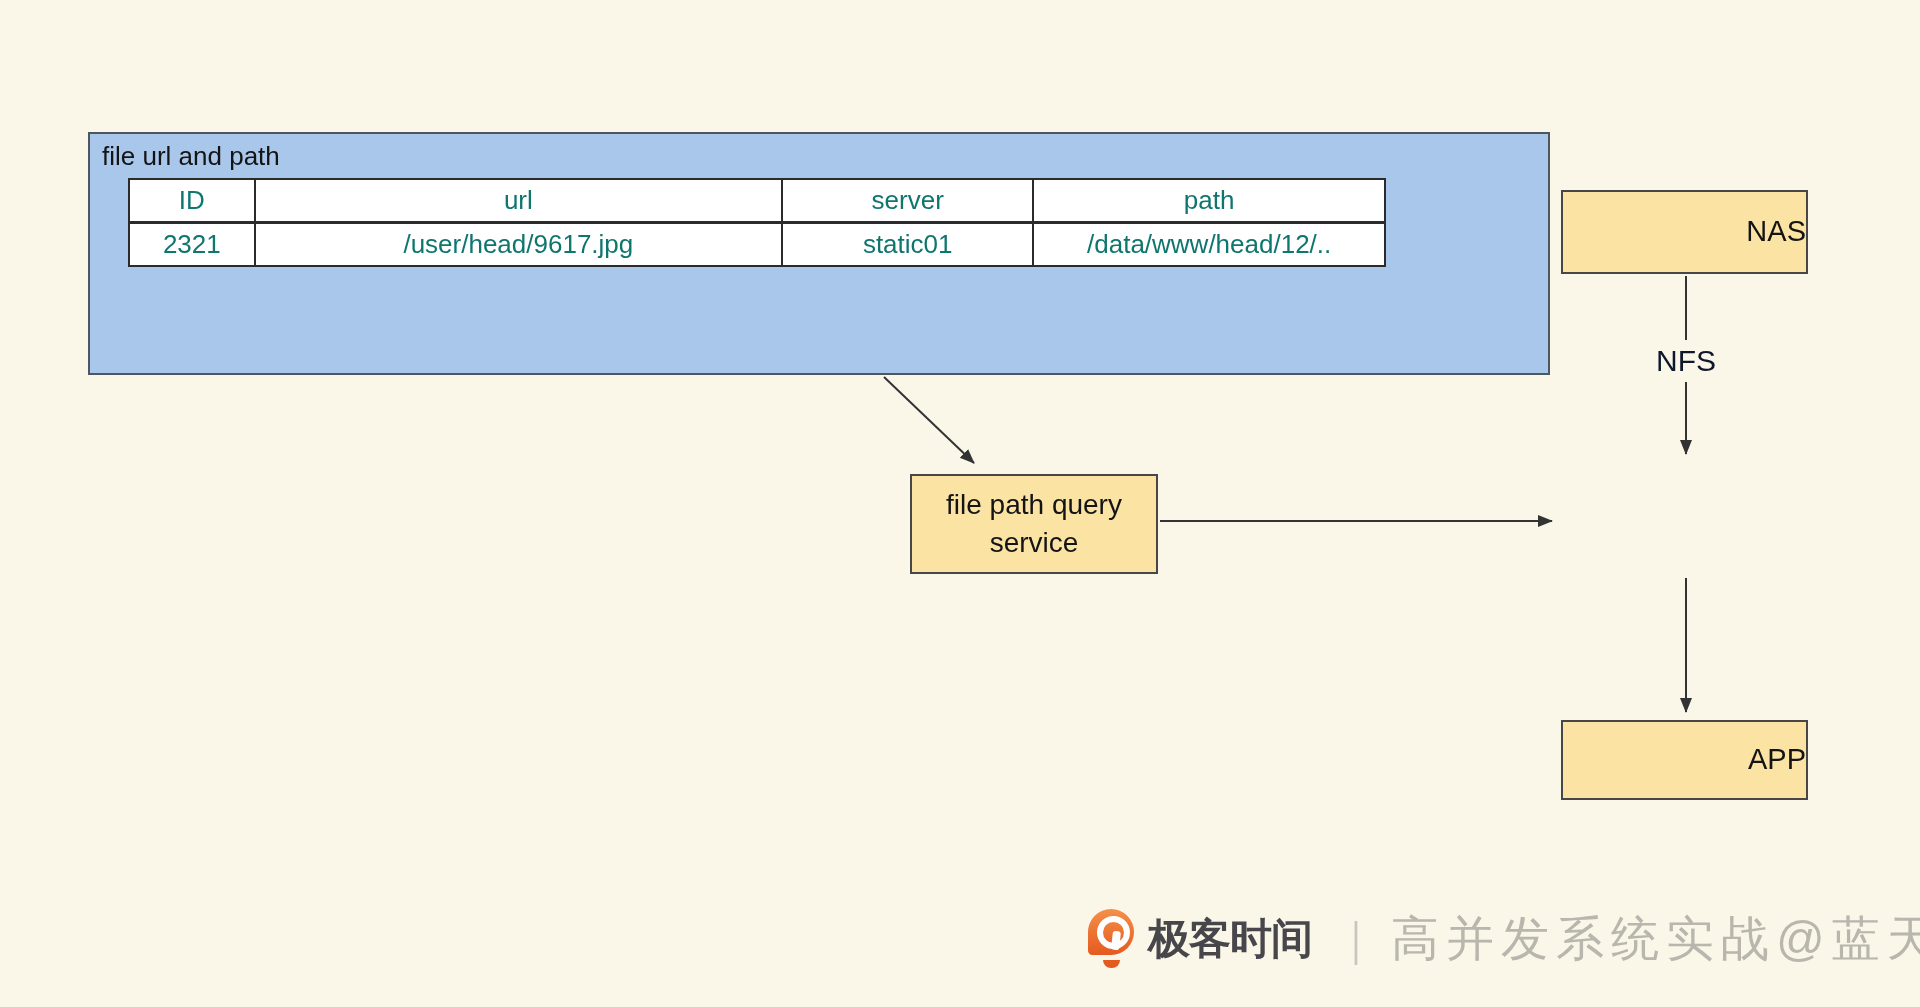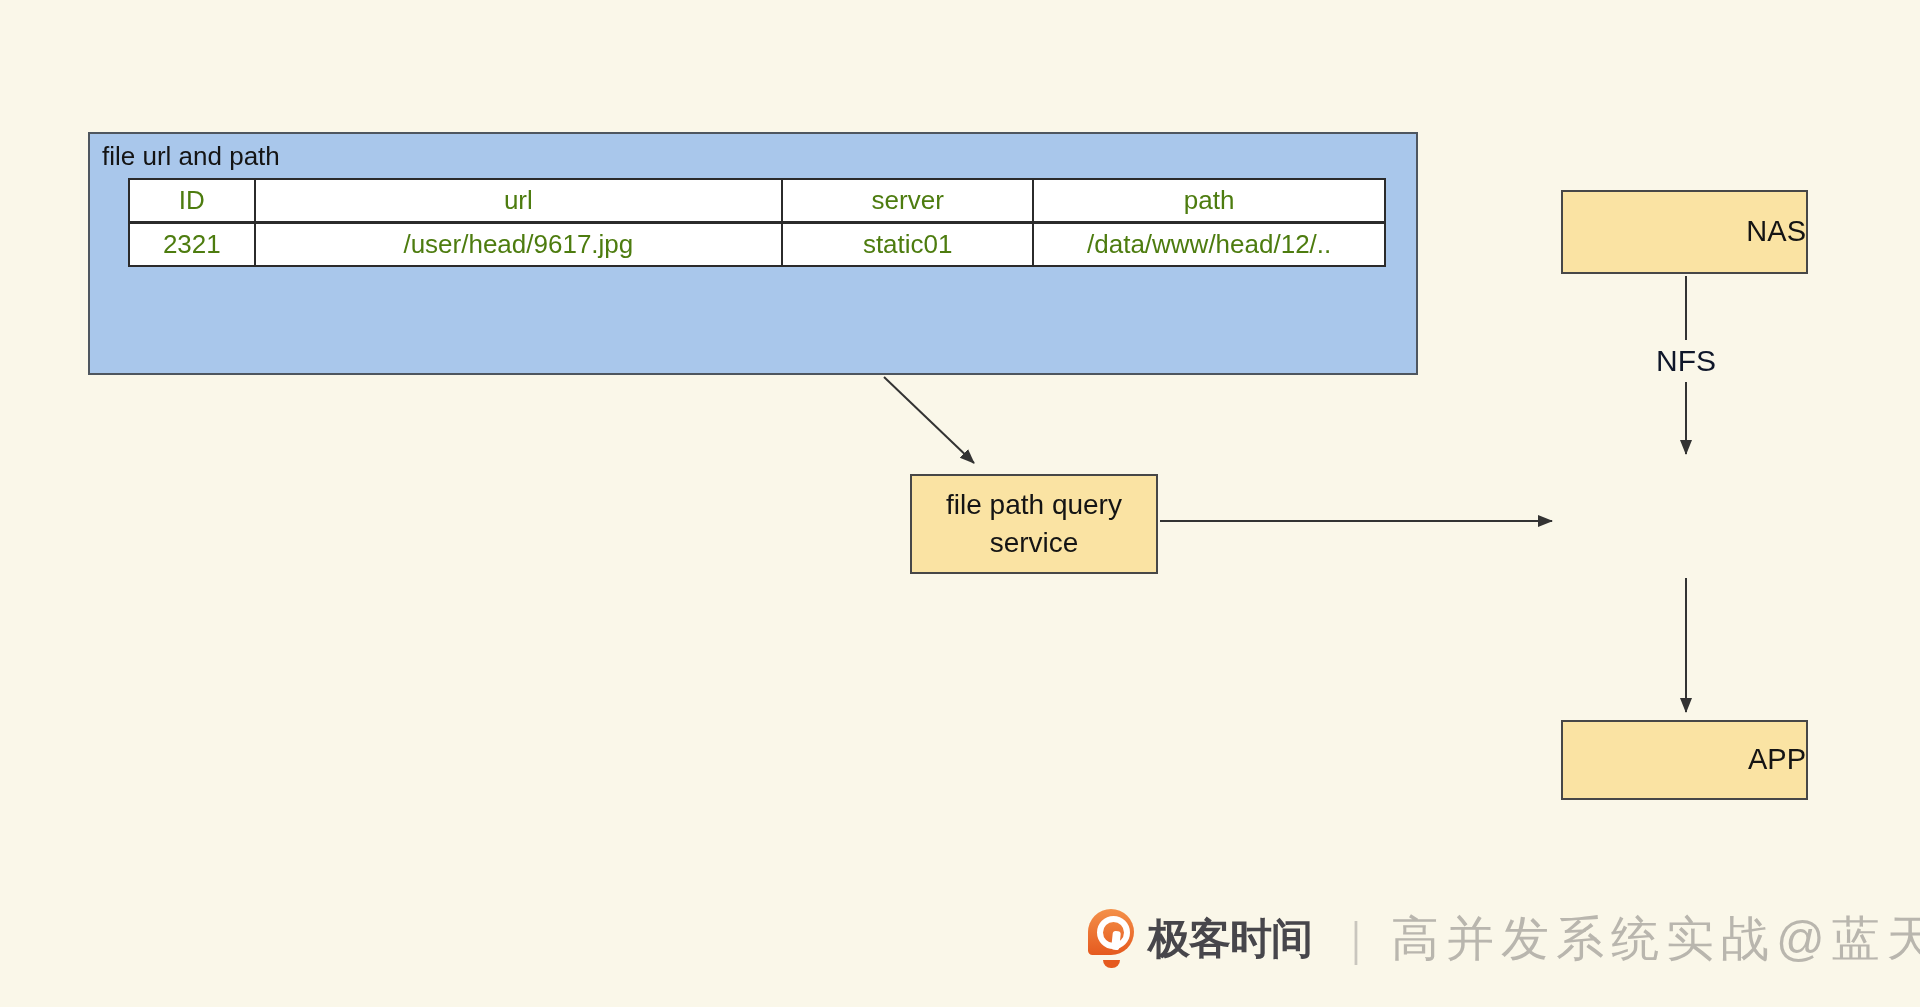--- a/index.html
+++ b/index.html
@@ -17,40 +17,40 @@
   .arrows {
     position: absolute;
     left: 0; top: 0;
     width: 1920px; height: 1007px;
     pointer-events: none;
   }
   
   .panel {
     position: absolute;
     left: 88px; top: 132px;
-    width: 1330px; height: 243px;
+    width: 1462px; height: 243px;
     background: var(--panel-fill, #A9C7EB);
     border: 2px solid var(--panel-border, #4E565F);
     box-sizing: border-box;
   }
   .panel-title {
     position: absolute;
     left: 12px; top: 7px;
     font-size: 26px;
     color: #141414;
   }
   .file-table {
     position: absolute;
     left: 38px; top: 44px;
     width: 1258px;
     border-collapse: collapse;
     table-layout: fixed;
     background: #FFFFFF;
     font-size: 26px;
-    color: #4d7c0f;
+    color: #0f766e;
   }
   .file-table th, .file-table td {
     border: 2px solid var(--table-border, #2B2B2B);
     text-align: center;
     height: 41px;
     padding: 0 6px;
     overflow: hidden;
     white-space: nowrap;
     font-weight: normal;
   }

